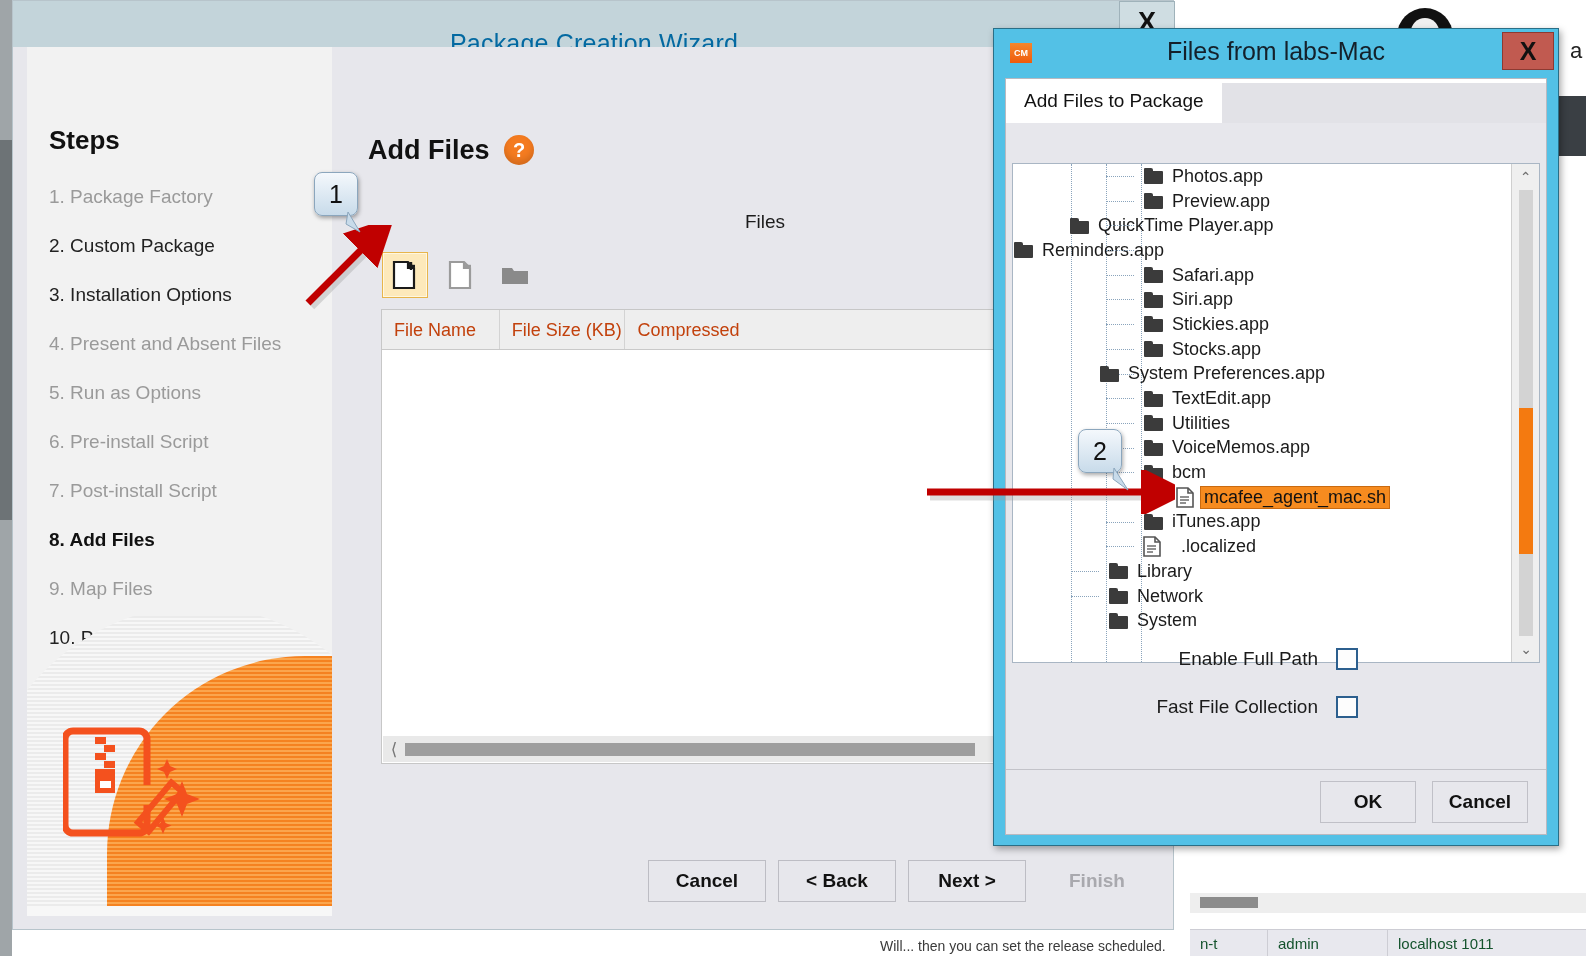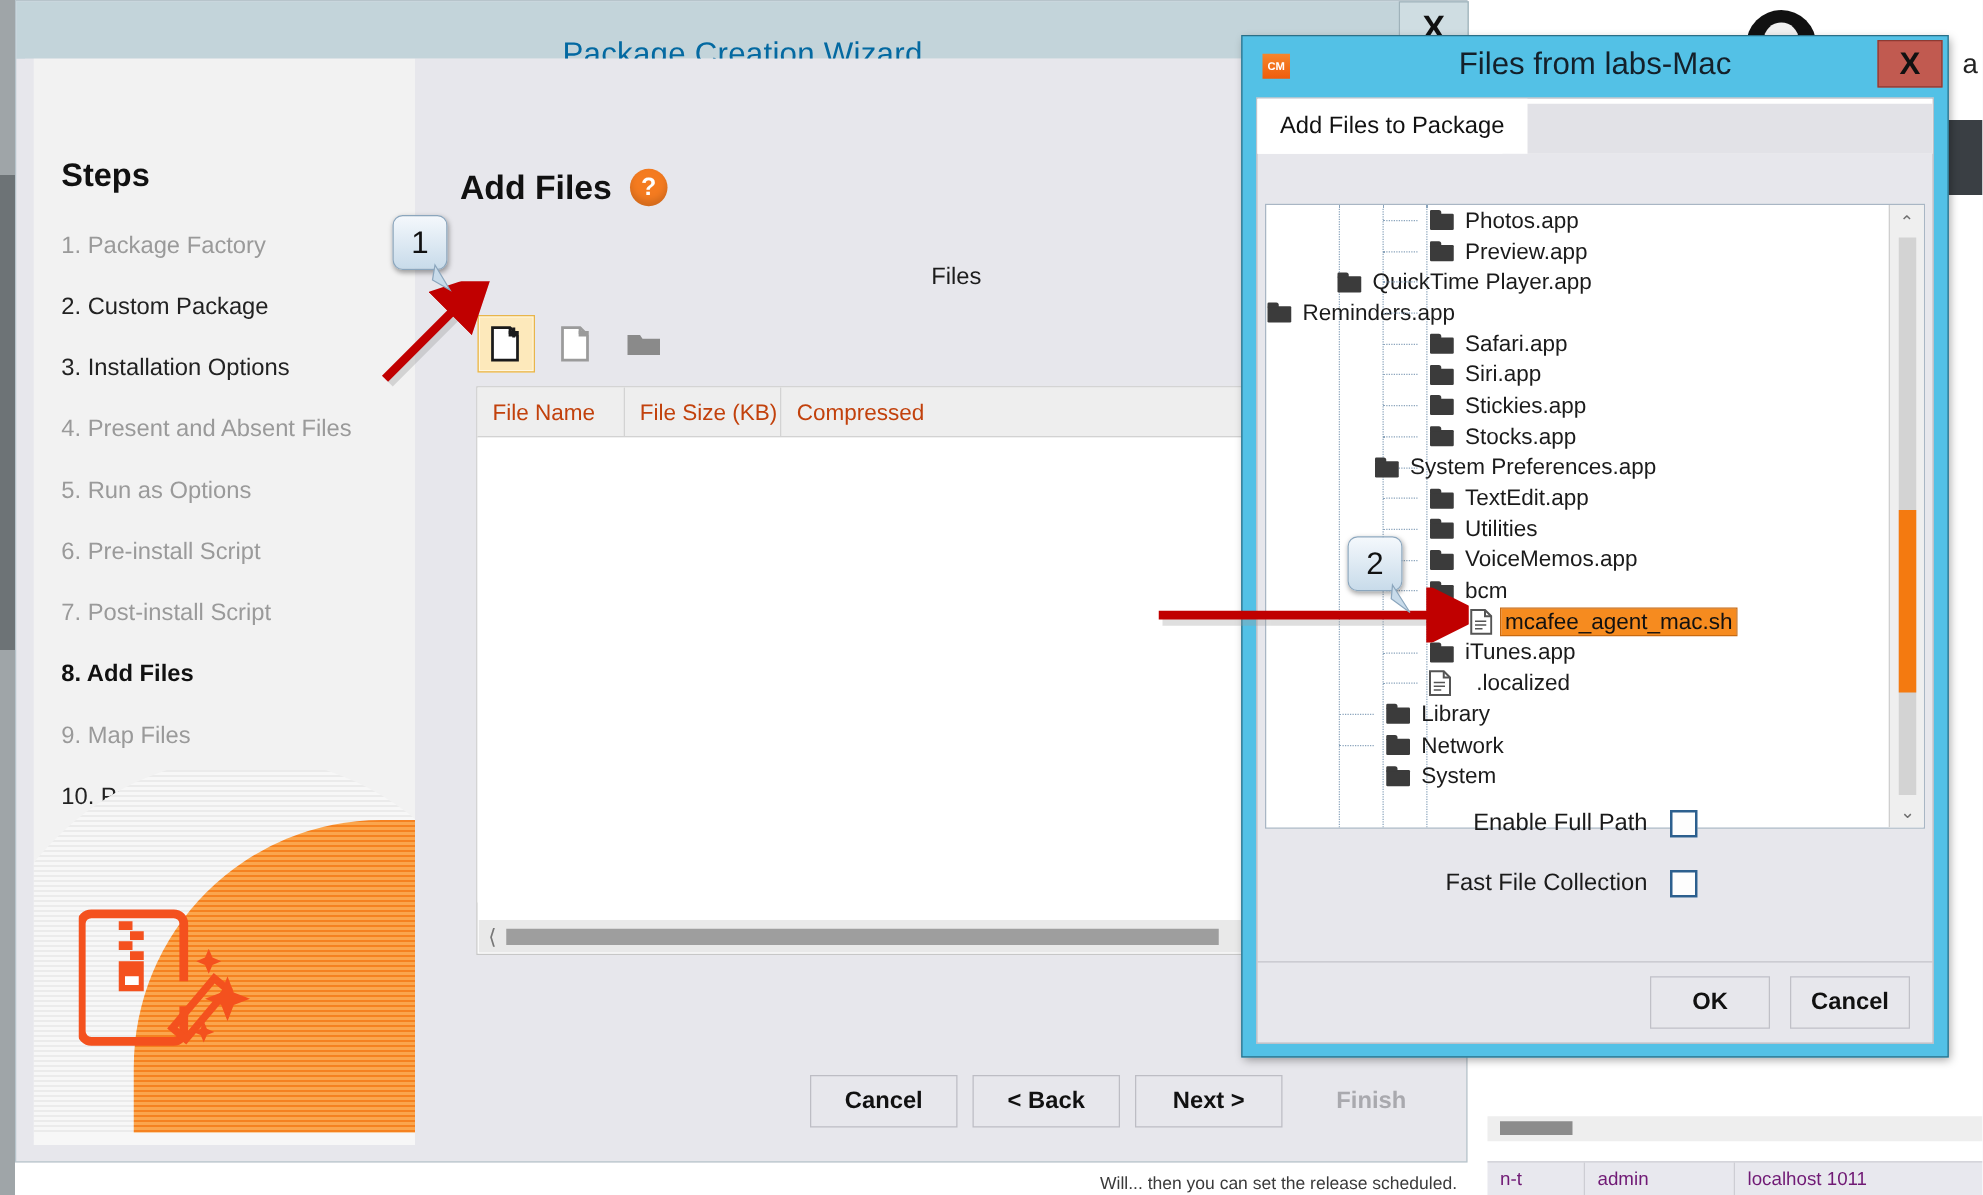--- a/index.html
+++ b/index.html
@@ -58,21 +58,21 @@
   .bg-bottom-scroll b {
     display:block; margin-left: 10px; margin-top: 4px;
     width: 58px; height: 11px; background: #8c8c8c;
   }
   .bg-bottom-table {
     position: absolute; left: 1190px; top: 929px; width: 396px; height: 27px;
     background: #e8e8ee; border-top: 1px solid #cdcdd4;
     display: flex; align-items: center;
   }
   .bg-bottom-table span {
-    font-size: 15px; color: #701a75; padding-left: 10px;
+    font-size: 15px; color: #14532d; padding-left: 10px;
     border-right: 1px solid #cdcdd4; height: 100%; line-height: 27px;
     overflow: hidden; white-space: nowrap;
   }
   .bg-bottom-table span:nth-child(1){ width: 78px;}
   .bg-bottom-table span:nth-child(2){ width: 120px;}
   .bg-bottom-table span:nth-child(3){ width: 198px; border-right: none;}
   .bg-caption {
     position: absolute; left: 880px; top: 938px; width: 300px;
     font-size: 14px; color: #3a3a3a; white-space: nowrap; overflow: hidden;
   }

